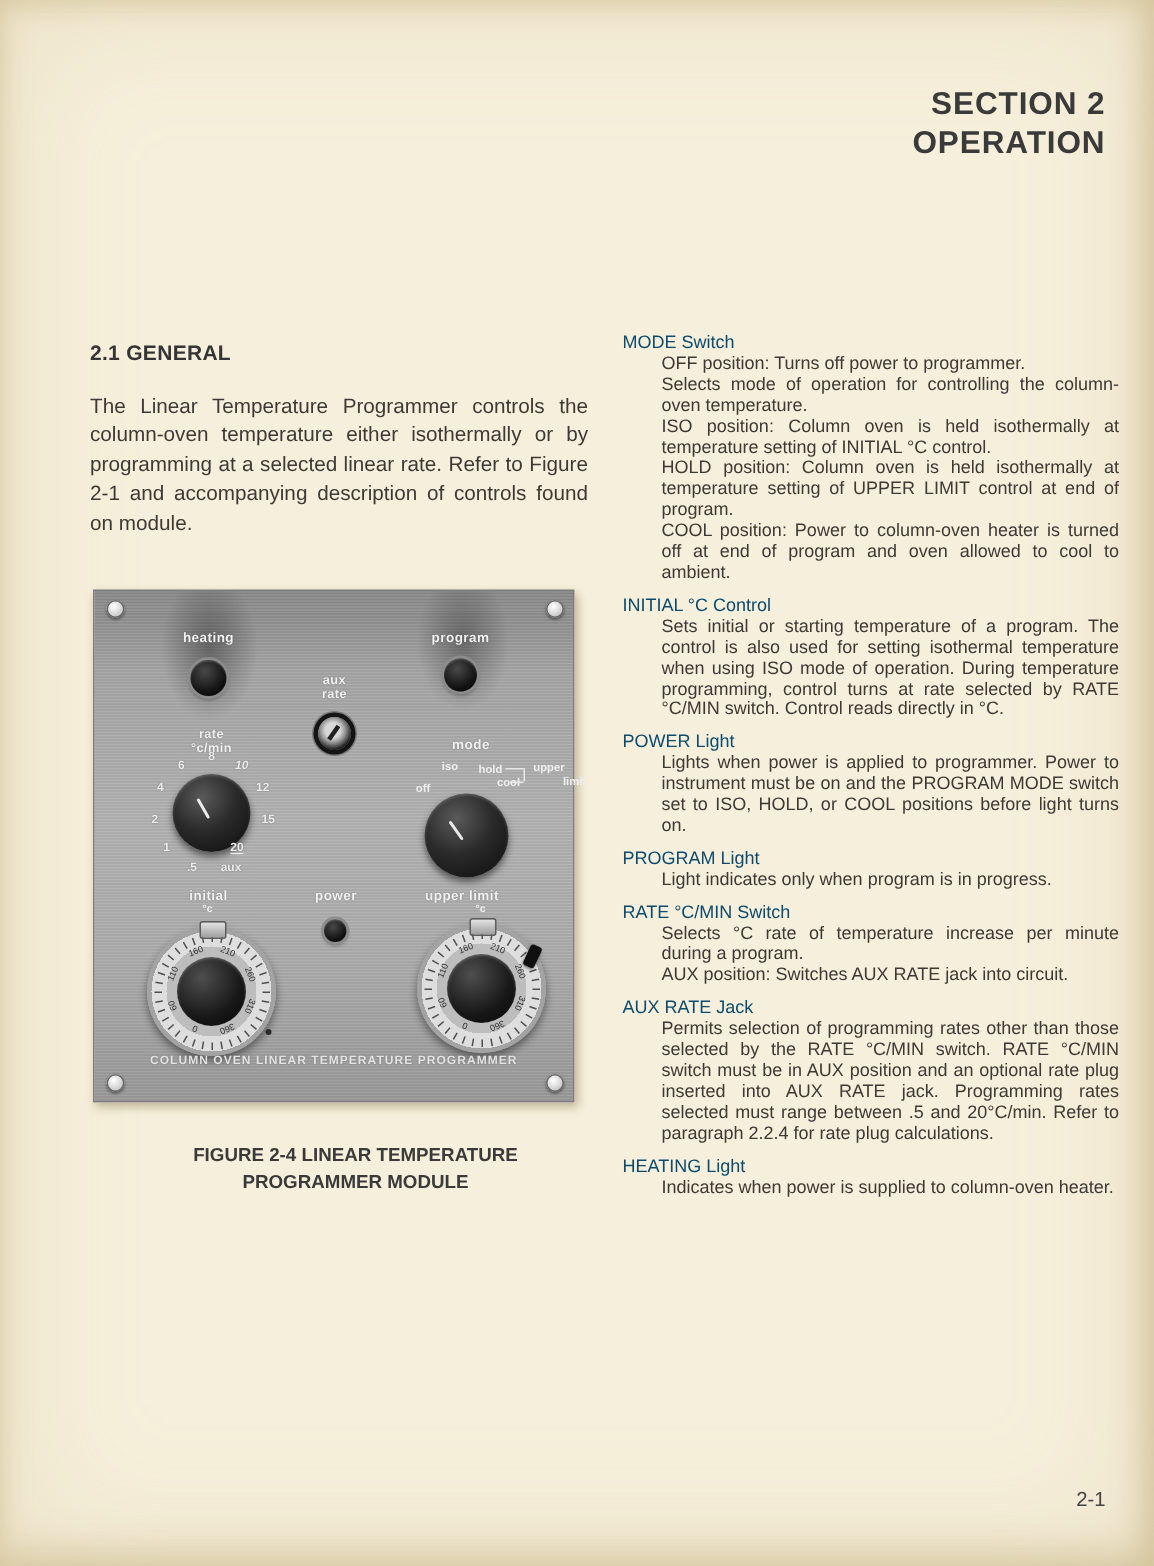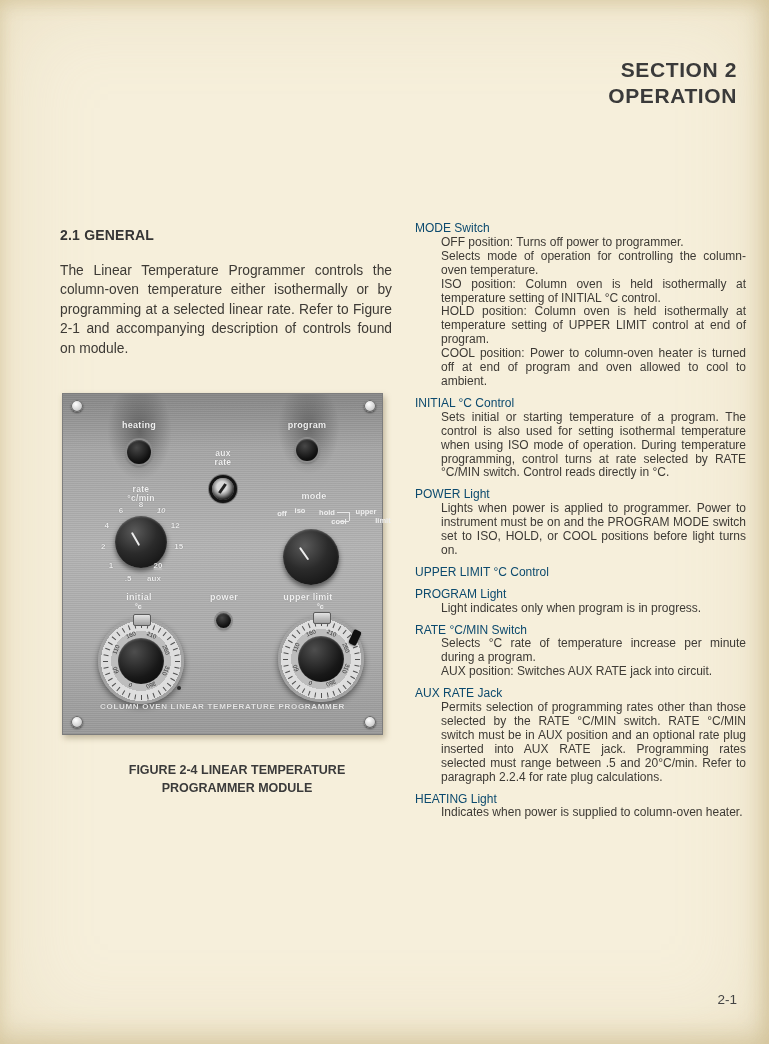--- a/index.html
+++ b/index.html
@@ -145,21 +145,21 @@
         <div class="rate-num" style="left: 34.8631px; top: 22.7742px;">6</div>
         <div class="rate-num" style="left: 55px; top: 17px;">8</div>
         <div class="rate-num" style="left: 75.1369px; top: 22.7742px; font-style: italic;">10</div>
         <div class="rate-num" style="left: 89.1542px; top: 38.3419px;">12</div>
         <div class="rate-num" style="left: 92.7918px; top: 58.9721px;">15</div>
         <div class="rate-num" style="left: 72px; top: 78.3951px; text-decoration: underline;">20</div>
         <div class="rate-num" style="left: 67.9968px; top: 90.7083px;">aux</div>
       </div>
 
     <div class="plabel" style="left:221px;top:97px;width:60px;">mode</div>
-    <div class="mode-pos" style="left:204px;top:116px;width:30px;">off</div>
+    <div class="mode-pos" style="left:204px;top:128px;width:30px;">off</div>
     <div class="mode-pos" style="left:222px;top:113px;width:30px;">iso</div>
     <div class="mode-pos" style="left:249px;top:115px;width:30px;">hold</div>
     <div class="mode-pos" style="left:261px;top:124px;width:30px;">cool</div>
     <div class="mode-pos" style="left:286px;top:114px;width:34px;">upper</div>
     <div class="mode-pos" style="left:303px;top:123px;width:34px;">limit</div>
     <div class="bracket" style="left:274px;top:118px;width:12px;height:1px;"></div>
     <div class="bracket" style="left:286px;top:118px;width:1px;height:9px;"></div>
     <div class="bracket" style="left:277px;top:127px;width:9px;height:1px;"></div>
     <div class="knob-wrap" style="left:193px;top:108px;">
       <div class="knob" style="left:27px;top:27px;width:56px;height:56px;">
@@ -301,21 +301,20 @@
       </div>
       <div class="entry">
         <div class="entry-heading">INITIAL °C Control</div>
         <div class="entry-par">Sets initial or starting temperature of a program. The control is also used for setting isothermal temperature when using ISO mode of operation. During temperature programming, control turns at rate selected by RATE °C/MIN switch. Control reads directly in °C.</div>
       </div>
       <div class="entry">
         <div class="entry-heading">POWER Light</div>
         <div class="entry-par">Lights when power is applied to programmer. Power to instrument must be on and the PROGRAM MODE switch set to ISO, HOLD, or COOL positions before light turns on.</div>
       </div>
       <div class="entry">
-        <div class="entry-heading">UPPER LIMIT °C Control</div>
       </div>
       <div class="entry">
         <div class="entry-heading">PROGRAM Light</div>
         <div class="entry-par">Light indicates only when program is in progress.</div>
       </div>
       <div class="entry">
         <div class="entry-heading">RATE °C/MIN Switch</div>
         <div class="entry-par">Selects °C rate of temperature increase per minute during a program.</div>
         <div class="entry-par">AUX position: Switches AUX RATE jack into circuit.</div>
       </div>

